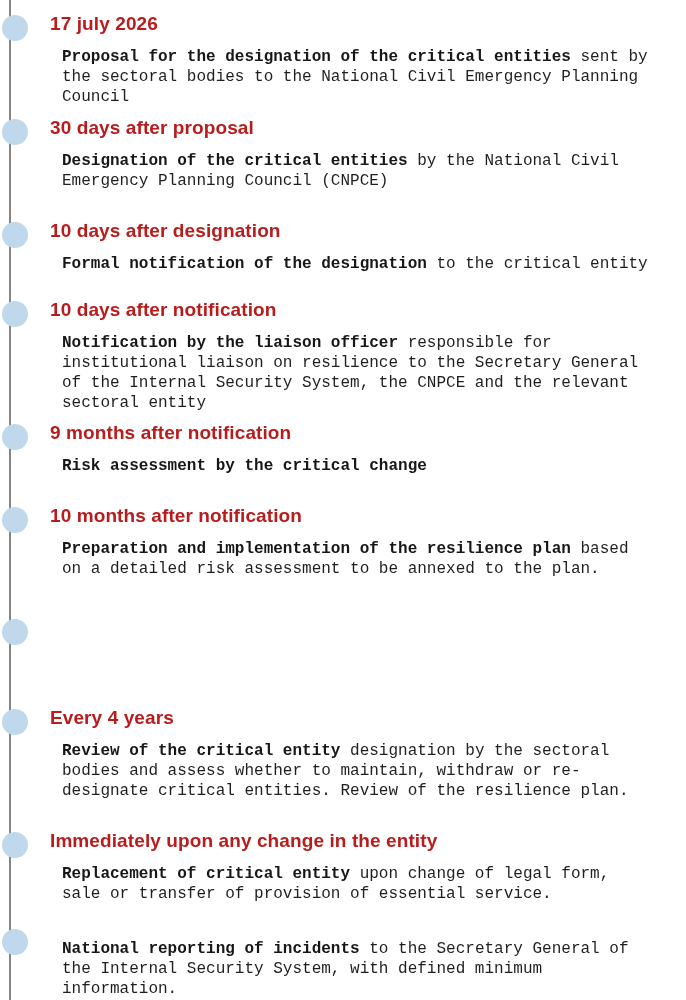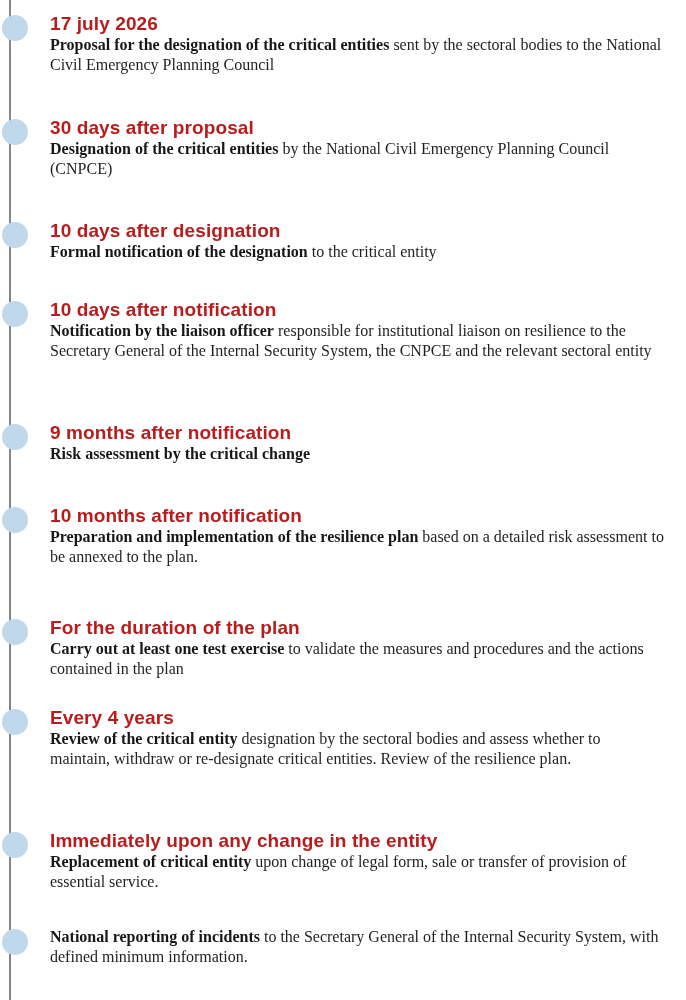--- a/index.html
+++ b/index.html
@@ -43,22 +43,22 @@
   }
   .heading {
     font-family: "Liberation Sans", sans-serif;
     font-weight: 700;
     font-size: 19px;
     line-height: 22px;
     letter-spacing: 0.1px;
     color: #b91c1c;
   }
   .body {
-    margin: 0;
-    font-family: Liberation Serif, serif;
+    margin: 12px;
+    font-family: Liberation Mono, monospace;
     font-size: 16px;
     line-height: 20px;
     color: #1f1f1f;
   }
   .body b {
     font-weight: 700;
     color: #171717;
   }
 </style>
 </head>
@@ -110,24 +110,20 @@
   <div class="entry" style="top: 505px;">
     <span class="dot" style="background: rgb(191, 216, 236);"></span>
     <div class="entry-text">
       <div class="heading">10 months after notification</div>
       <p class="body"><b>Preparation and implementation of the resilience plan</b><span> based on a detailed risk assessment to be annexed to the plan.</span></p>
     </div>
   </div>
 
   <div class="entry" style="top: 617px;">
     <span class="dot" style="background: rgb(191, 216, 236);"></span>
-    <div class="entry-text">
-      <div class="heading">For the duration of the plan</div>
-      <p class="body"><b>Carry out at least one test exercise</b><span> to validate the measures and procedures and the actions contained in the plan</span></p>
-    </div>
   </div>
 
   <div class="entry" style="top: 707px;">
     <span class="dot" style="background: rgb(191, 216, 236);"></span>
     <div class="entry-text">
       <div class="heading">Every 4 years</div>
       <p class="body"><b>Review of the critical entity</b><span> designation by the sectoral bodies and assess whether to maintain, withdraw or re-designate critical entities. Review of the resilience plan.</span></p>
     </div>
   </div>
 

